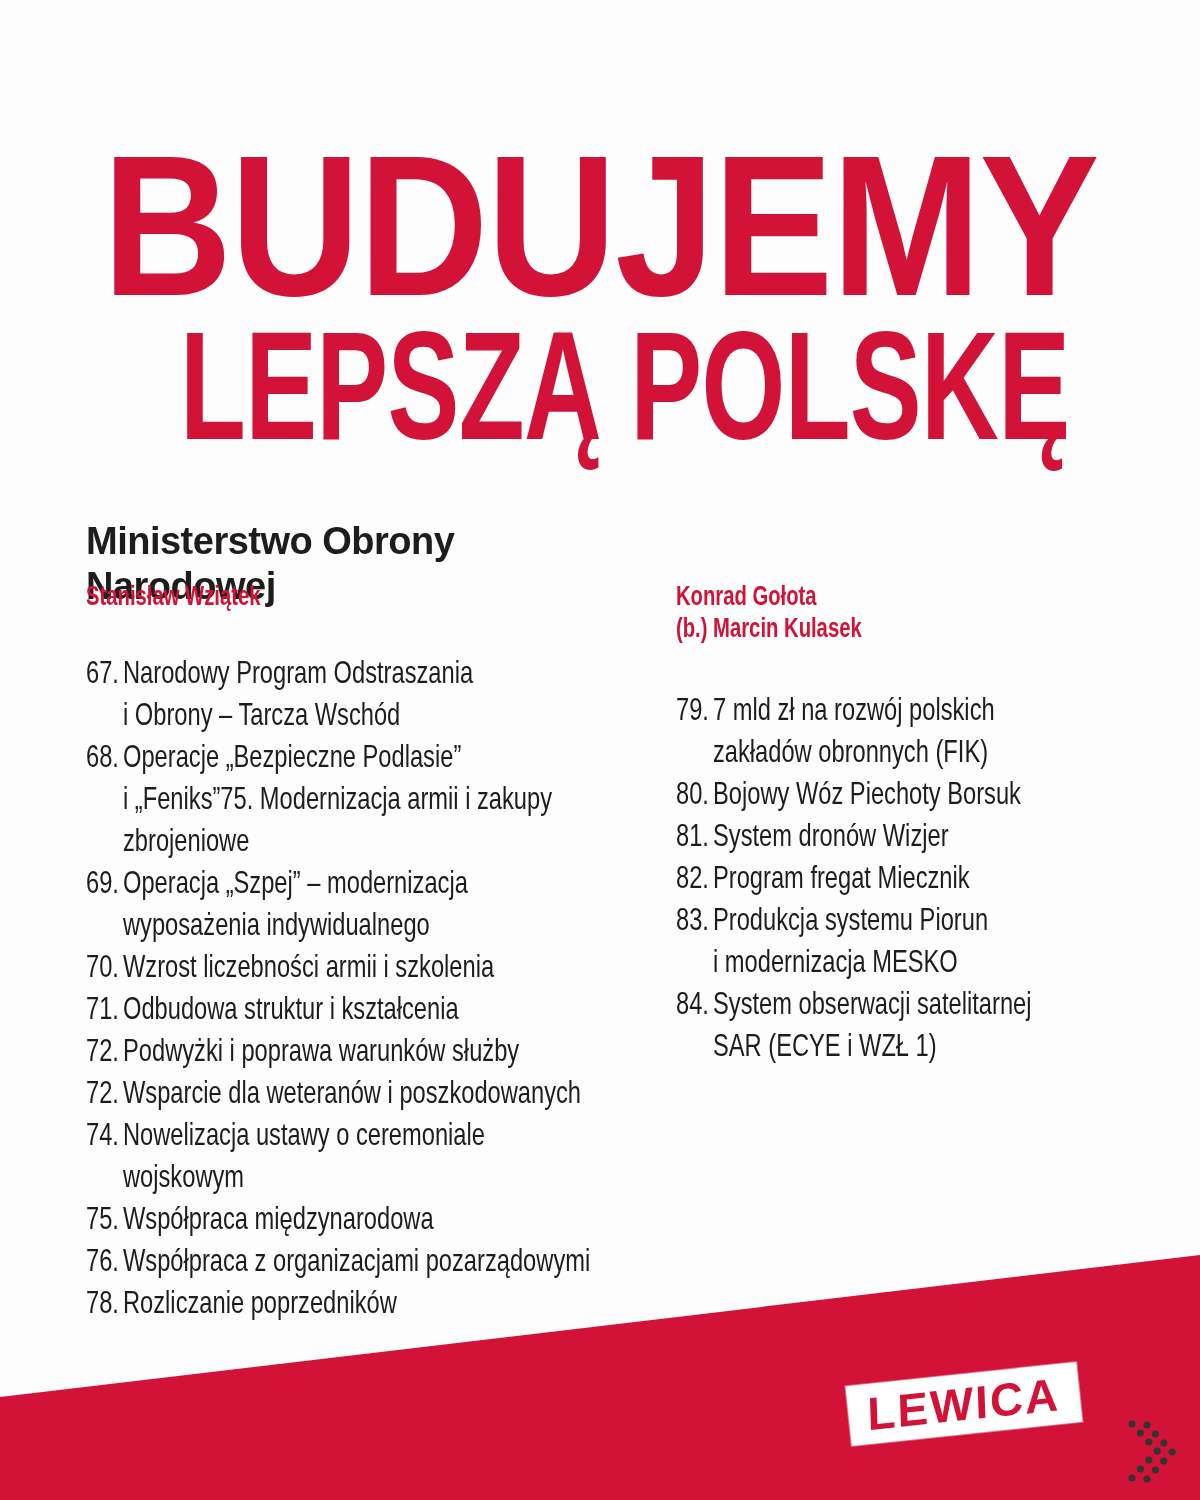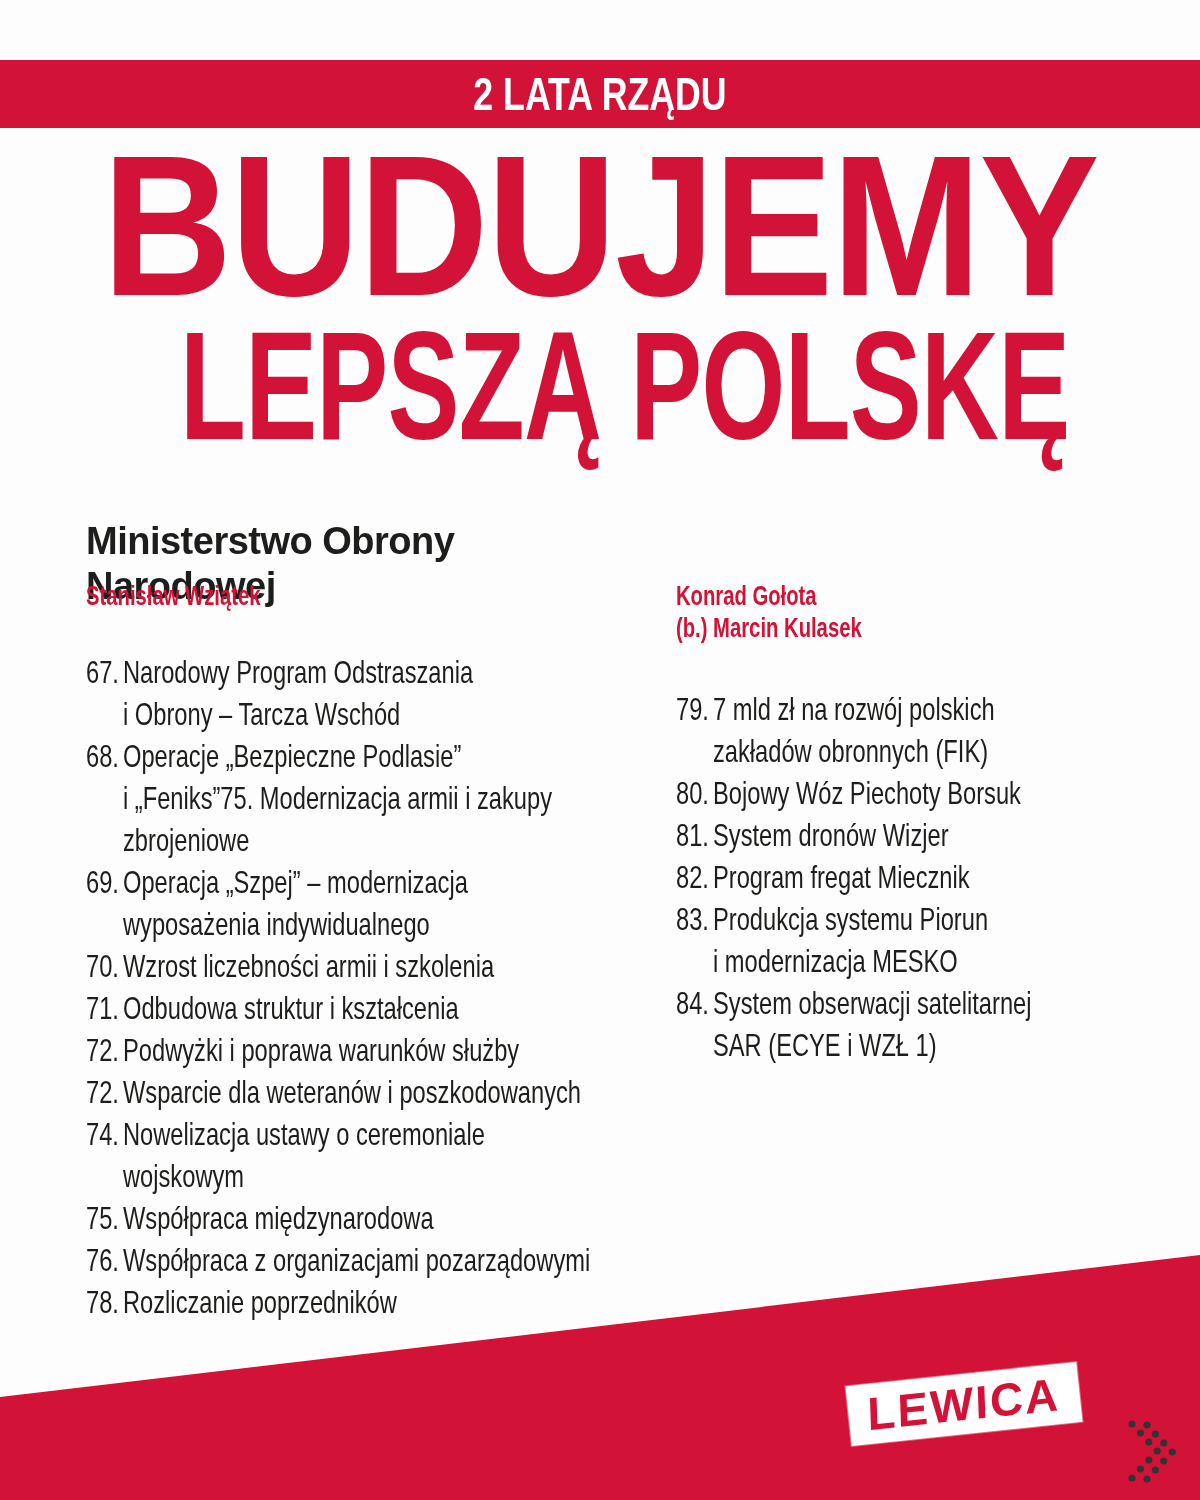--- a/index.html
+++ b/index.html
@@ -65,23 +65,20 @@
   .lewica span{
     font-size:46px;font-weight:bold;color:var(--red);letter-spacing:2px;transform:skewX(-4deg);
   }
   .arrow{position:absolute;left:1128px;top:1420px;}
 </style>
 </head>
 <body>
 
 <div class="poster">
 
-  <div class="band">
-    <div class="band-label">2 LATA RZĄDU</div>
-  </div>
 
   <div class="h1">BUDUJEMY</div>
   <div class="h2">LEPSZĄ POLSKĘ</div>
 
   <h2 class="col-head x-left">Ministerstwo Obrony
 Narodowej</h2>
   <div class="ministers x-left">Stanisław Wziątek</div>
 
   <div class="list pos-left">
     <div class="item">

